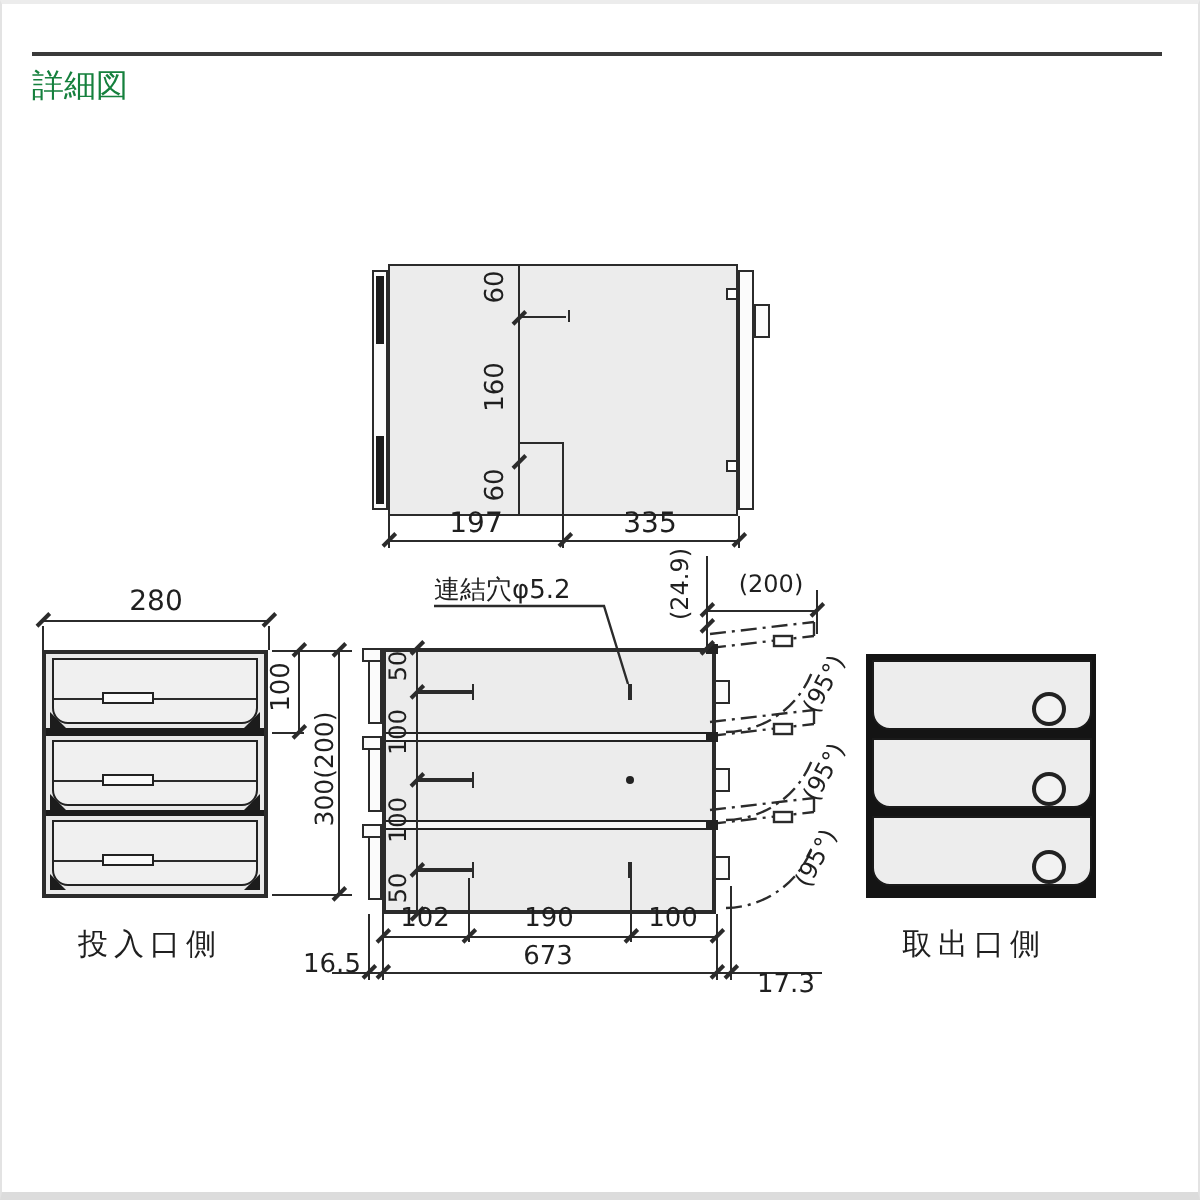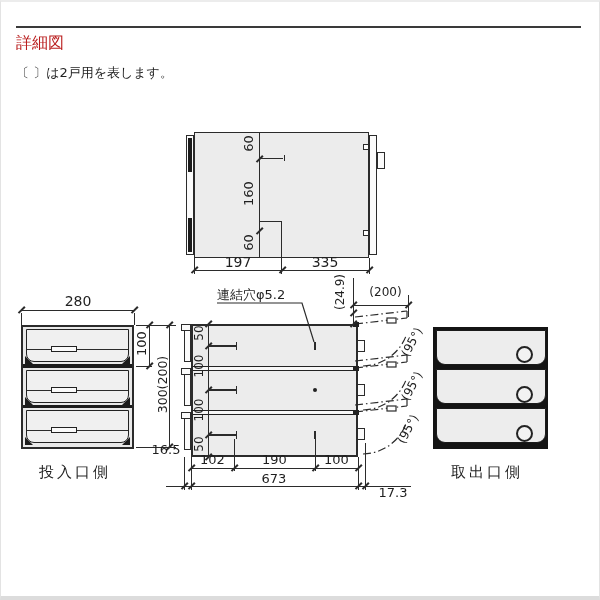--- a/index.html
+++ b/index.html
@@ -27,22 +27,21 @@
   svg{position:absolute;overflow:visible;}
   .dd{stroke:#2b2b2b;stroke-width:1.2;fill:none;stroke-dasharray:8 3 1.5 3;}
   .sl{stroke:#2b2b2b;stroke-width:1.2;fill:#fff;}
 </style>
 </head>
 <body>
 
 <div class="page">
 
   <div class="hl" style="left:15px;top:24px;width:565px;height:2px;background:#3a3a3a;"></div>
-  <div class="abs" style="left:15px;top:31px;font-size:16px;color:#b91c1c;">詳細図</div>
-  <div class="abs" style="left:15px;top:62px;font-size:13px;">〔 〕は2戸用を表します。</div>
+  <div class="abs" style="left:15px;top:31px;font-size:16px;color:#15803d;">詳細図</div>
 
   <div>
     <div class="panel" style="left:193px;top:130px;width:175px;height:126px;"></div>
     <div class="strip" style="left:185px;top:133px;width:8px;height:120px;"></div>
     <div class="abs" style="left:186.5px;top:136px;width:4px;height:34px;background:#1c1c1c;"></div>
     <div class="abs" style="left:186.5px;top:216px;width:4px;height:34px;background:#1c1c1c;"></div>
     <div class="strip" style="left:368px;top:133px;width:8px;height:120px;"></div>
     <div class="strip" style="left:376px;top:150px;width:8px;height:17px;"></div>
     <div class="strip" style="left:362px;top:142px;width:6px;height:6px;background:#fff;"></div>
     <div class="strip" style="left:362px;top:228px;width:6px;height:6px;background:#fff;"></div>
@@ -198,21 +197,21 @@
     <div class="tk" style="left:352.5px;top:465.2px;"></div>
     <div class="dimtext" style="left:190.5px;top:450px;width:42px;">102</div>
     <div class="dimtext" style="left:252.5px;top:450px;width:42px;">190</div>
     <div class="dimtext" style="left:314.5px;top:450px;width:42px;">100</div>
     <div class="hl" style="left:165px;top:484px;width:245px;"></div>
     <div class="tk" style="left:178.5px;top:483.2px;"></div>
     <div class="tk" style="left:185.5px;top:483.2px;"></div>
     <div class="tk" style="left:352.5px;top:483.2px;"></div>
     <div class="tk" style="left:359.5px;top:483.2px;"></div>
     <div class="dimtext" style="left:252px;top:469px;width:42px;">673</div>
-    <div class="dimtext" style="left:147px;top:440px;width:36px;text-align:center;">16.5</div>
+    <div class="dimtext" style="left:147px;top:473px;width:36px;text-align:center;">16.5</div>
     <div class="dimtext" style="left:372px;top:483px;width:40px;">17.3</div>
   </div>
 
   <div>
     <div class="panel" style="left:432px;top:325px;width:115px;height:122px;border-width:2.5px;border-color:#141414;background:#141414;"></div>
     <div class="door" style="left:434.5px;top:327.5px;width:110px;height:35px;"></div>
     <div class="door" style="left:434.5px;top:366.5px;width:110px;height:35px;"></div>
     <div class="door" style="left:434.5px;top:405.5px;width:110px;height:35px;"></div>
     <div class="lock" style="left:514.5px;top:343.5px;"></div>
     <div class="lock" style="left:514.5px;top:383.5px;"></div>

